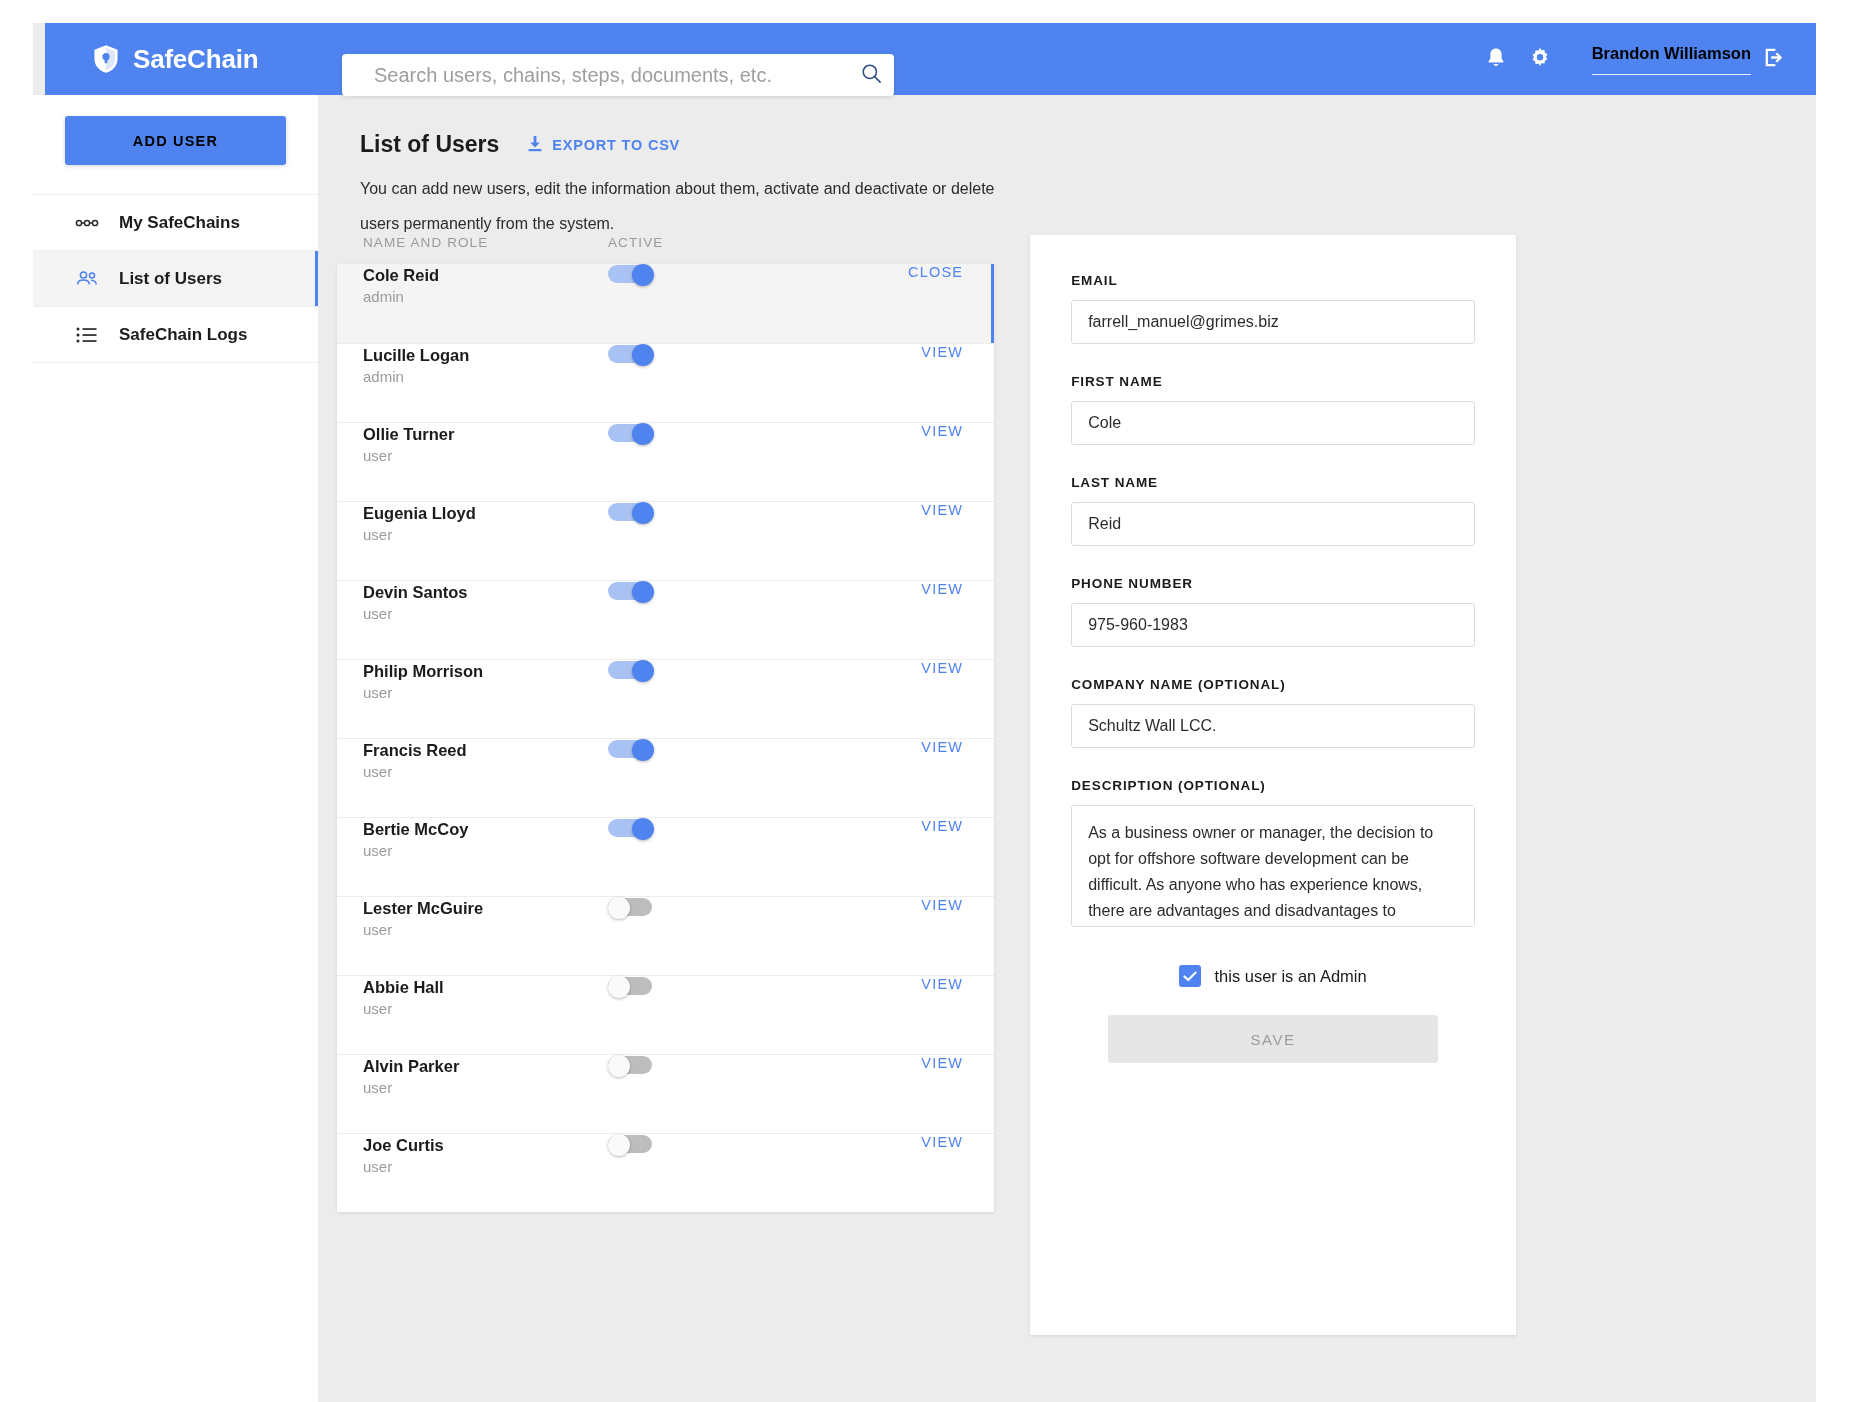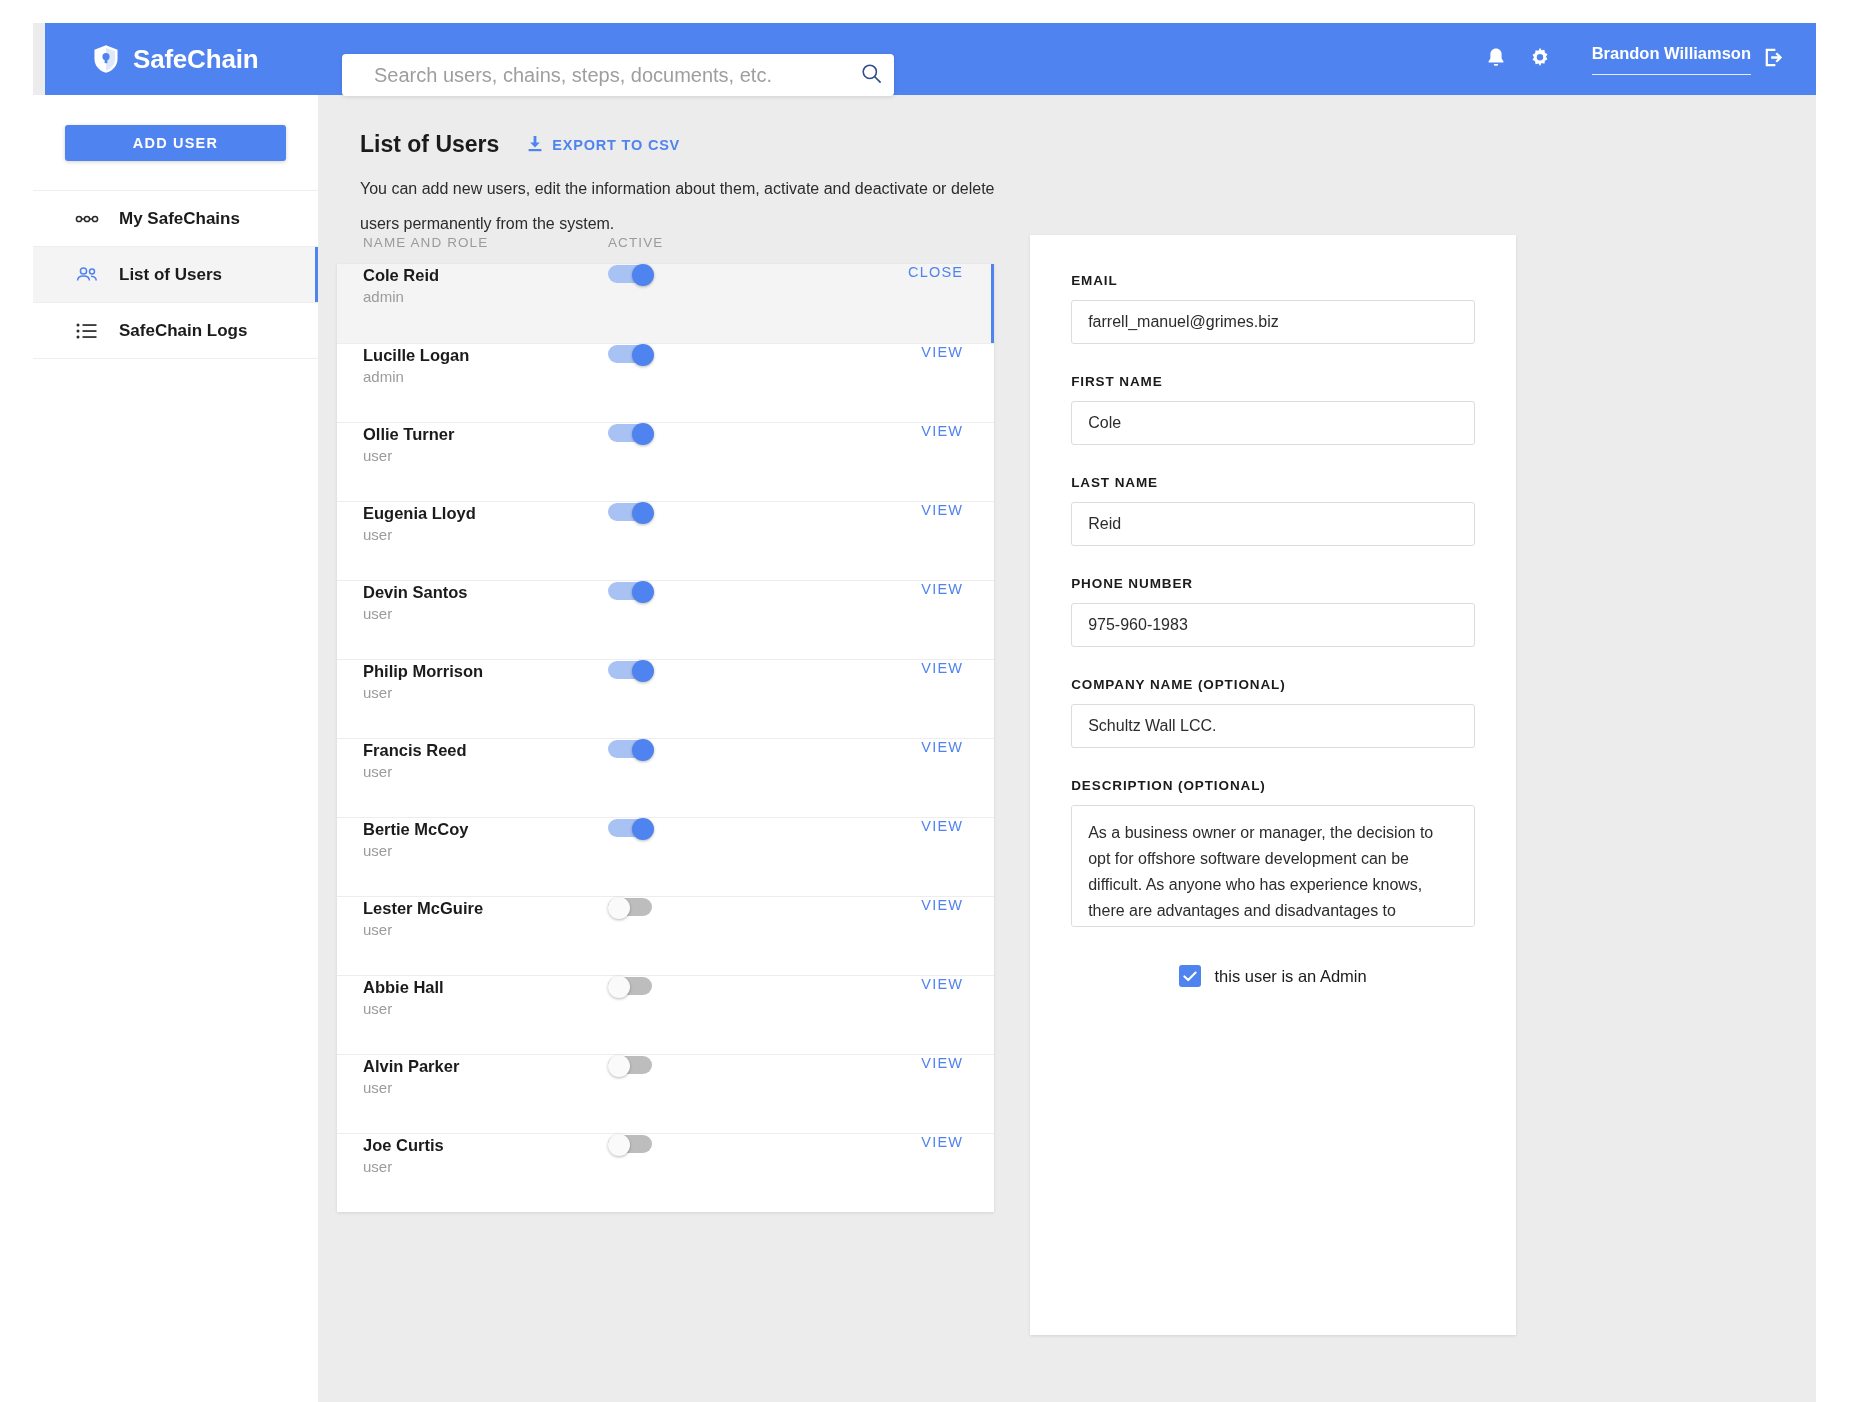--- a/index.html
+++ b/index.html
@@ -88,43 +88,43 @@
     background: transparent; border: none; cursor: pointer;
   }
   .userblock {
     display: flex;
     align-items: center;
     gap: 12px;
     margin-left: 30px;
     cursor: pointer;
   }
   .username {
-    color: #ffffff;
+    color: #000000;
     font-size: 16.5px;
     font-weight: bold;
     border-bottom: 1.5px solid rgba(255,255,255,0.85);
     padding-bottom: 11px;
     white-space: nowrap;
   }
 
   
   .sidebar {
     position: absolute;
     left: 0; top: 72px;
     width: 285px;
     height: 1307px;
     background: #ffffff;
   }
   .add-user-btn {
     display: block;
     width: 221px;
-    height: 36px;
-    margin: 30px auto 0 auto;
+    height: 49px;
+    margin: 21px auto 0 auto;
     background: #4f83ef;
-    color: #ffffff;
+    color: #000000;
     border: none;
     border-radius: 3px;
     font-family: "Liberation Sans", sans-serif;
     font-size: 14.5px;
     font-weight: bold;
     letter-spacing: 1.2px;
     cursor: pointer;
     box-shadow: 0 1px 4px rgba(0,0,0,0.18);
   }
   .nav { margin-top: 29px; }
@@ -732,17 +732,18 @@
 
         <div class="checkrow">
           <span class="checkbox">
             <svg width="14" height="11" viewBox="0 0 14 11">
               <path d="M1.4 5.4 L5.2 9.1 L12.6 1.6" fill="none" stroke="#ffffff" stroke-width="2.1" stroke-linecap="round" stroke-linejoin="round"></path>
             </svg>
           </span>
           <label>this user is an Admin</label>
         </div>
 
+        <button class="save-btn">SAVE</button>
       </div>
 
     </div>
   </div>
 </div>
 
 </body></html>

